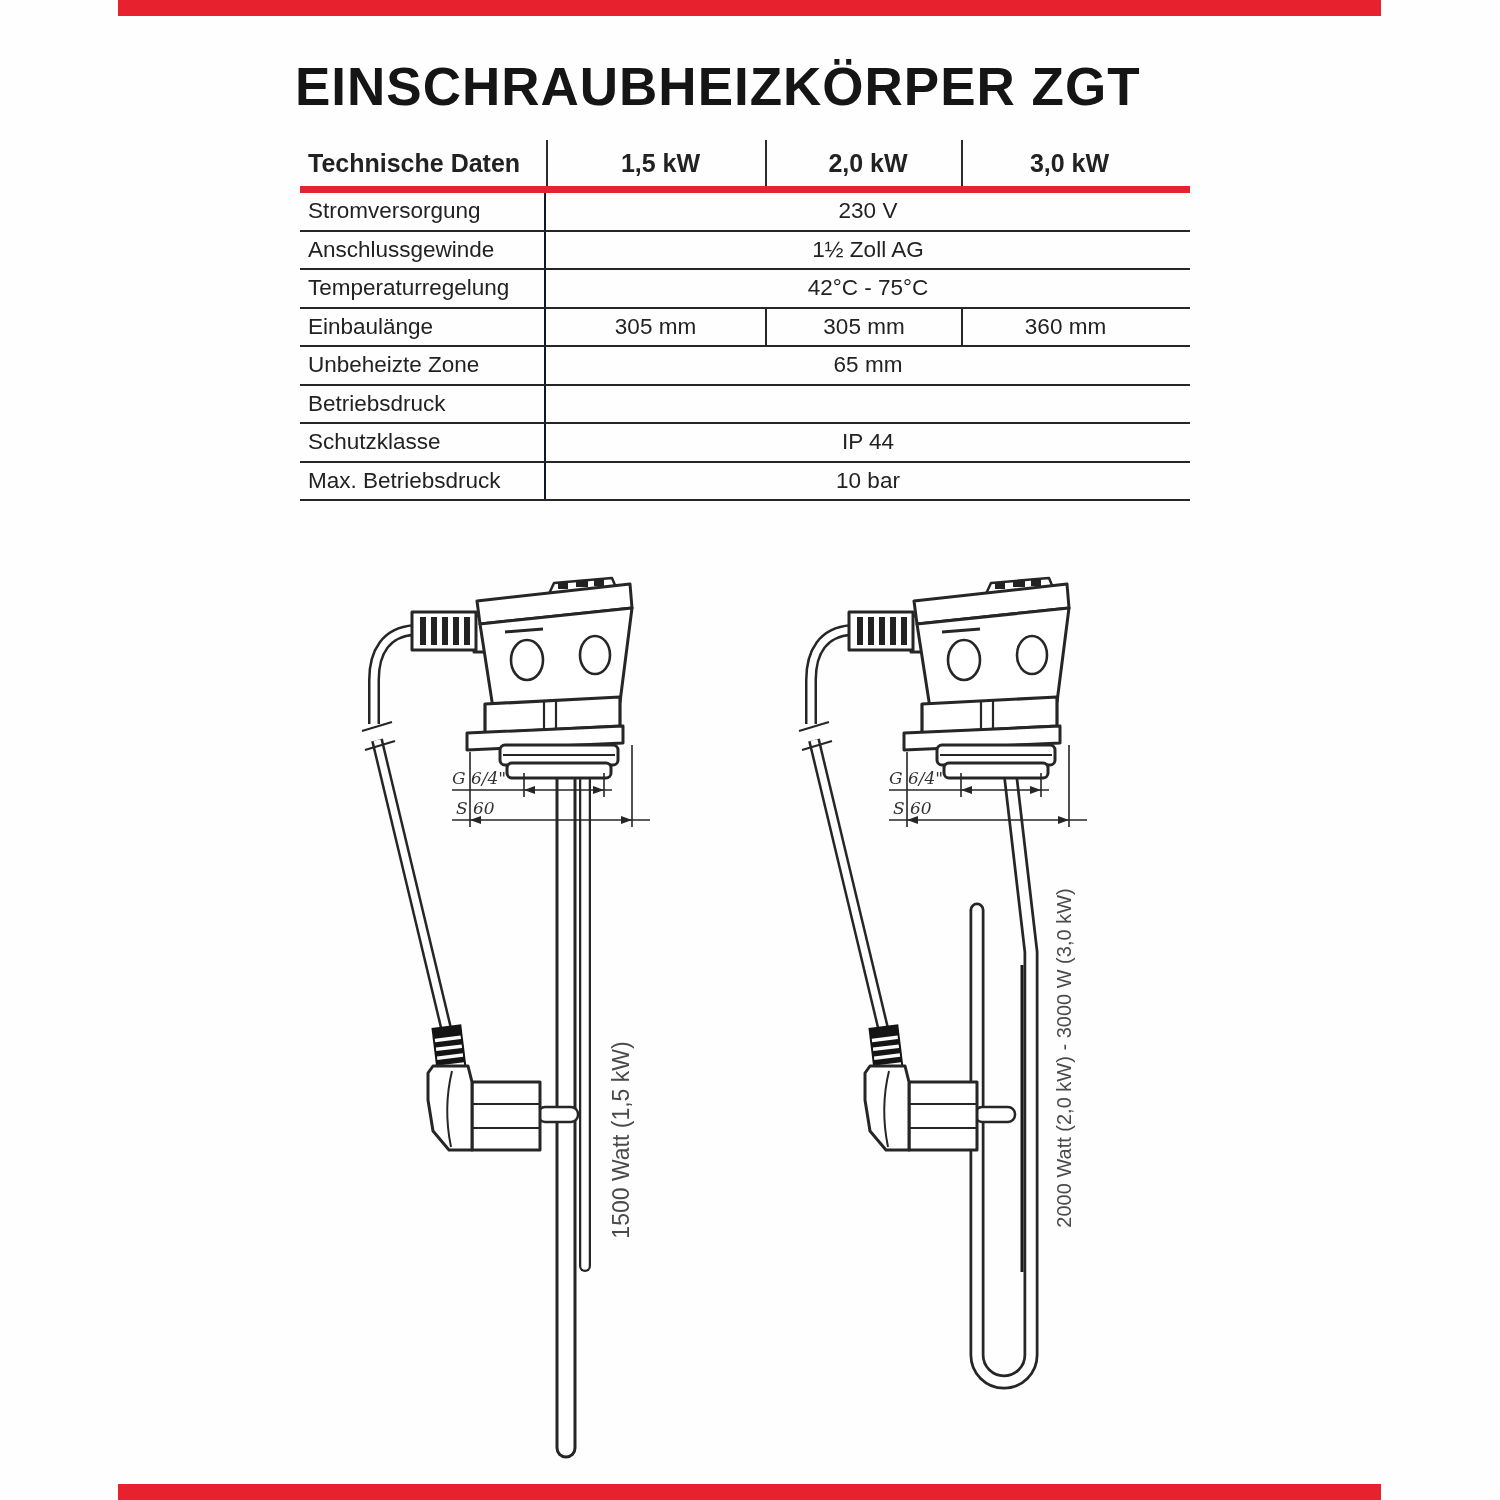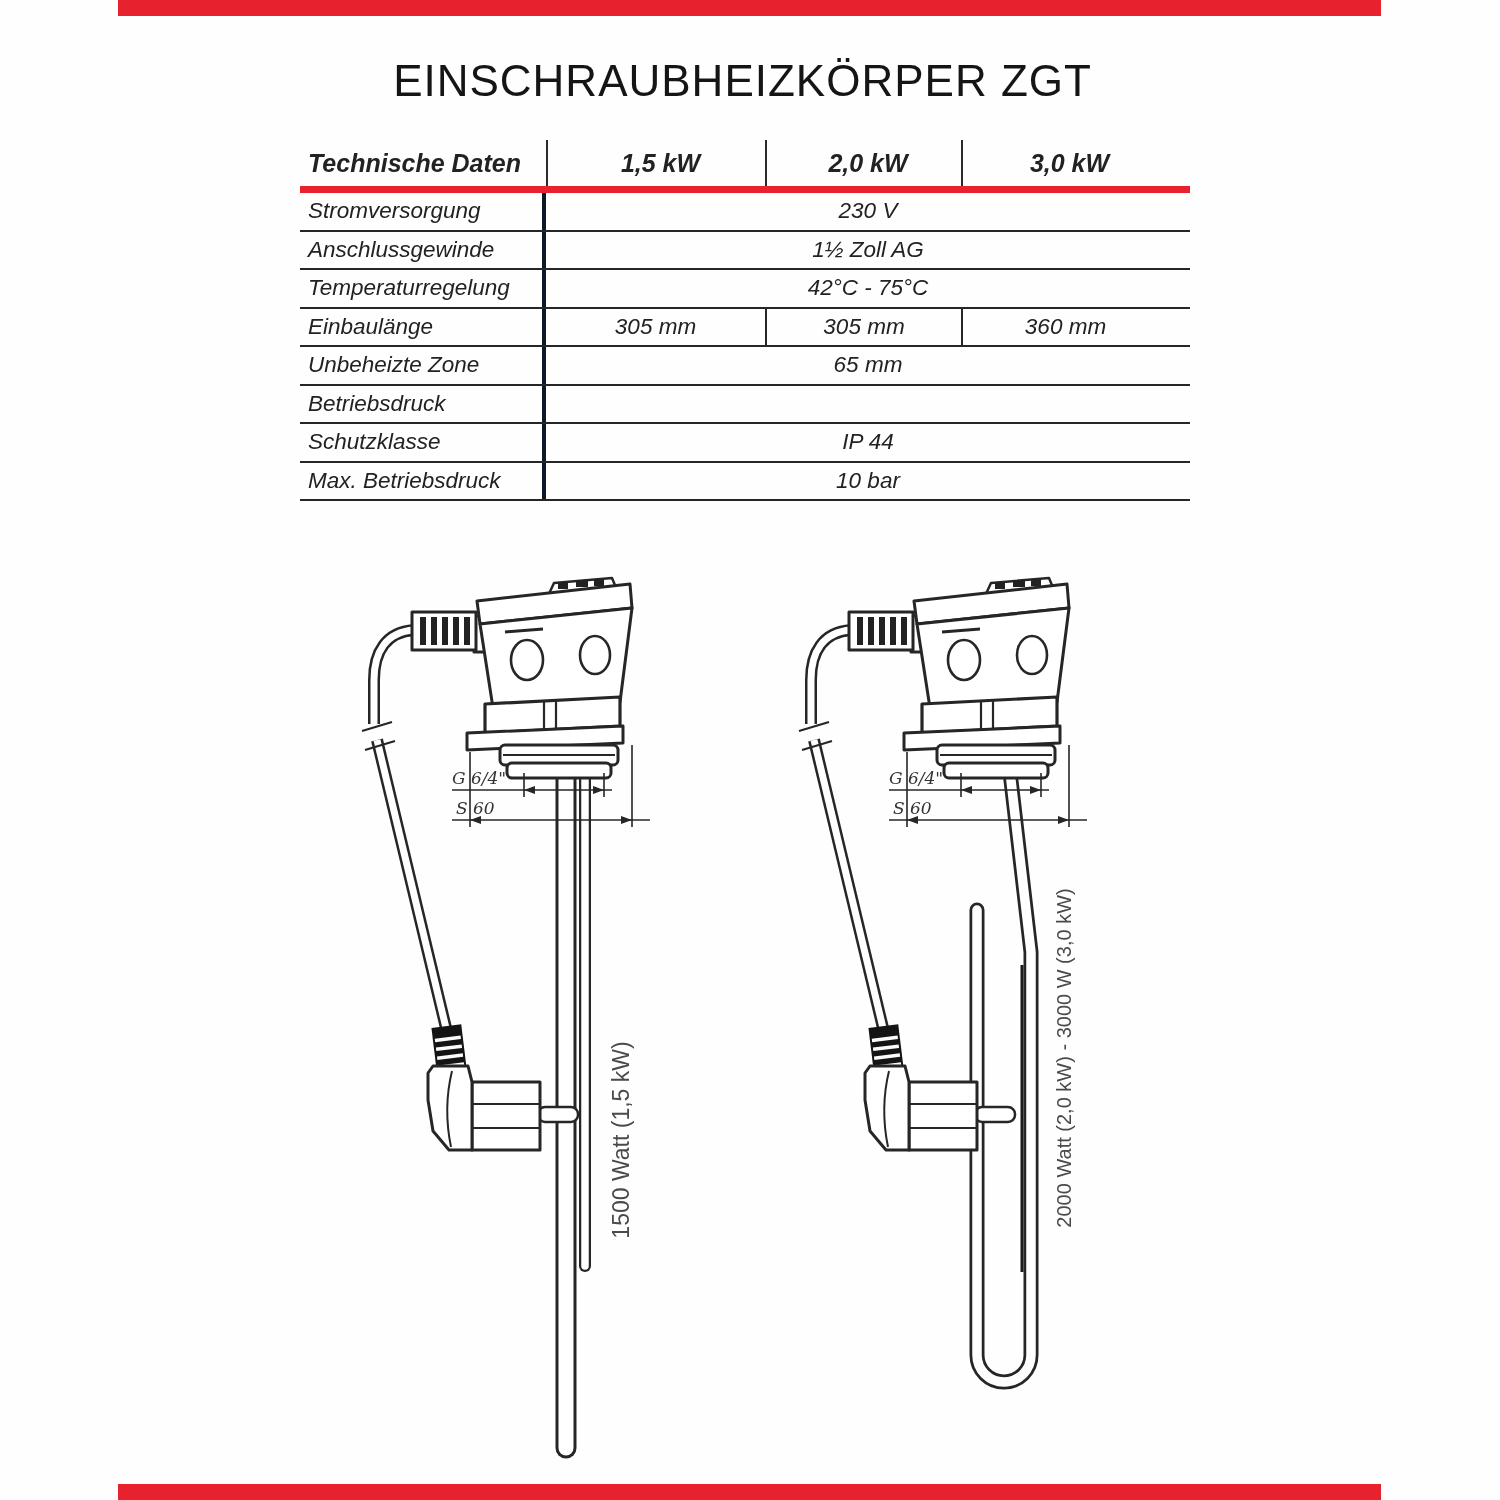--- a/index.html
+++ b/index.html
@@ -1,31 +1,31 @@
 <!DOCTYPE html>
 <html><head>
 <meta charset="utf-8">
 <style>
   html,body{margin:0;padding:0;background:#ffffff;}
   .page{position:relative;width:1500px;height:1500px;background:#fefefe;overflow:hidden;
         font-family:"Liberation Sans", sans-serif;color:#222;}
   .redbar{position:absolute;left:118px;width:1263px;height:16px;background:#e8212e;}
   .redbar.top{top:0;}
   .redbar.bottom{top:1484px;}
-  .title{position:absolute;left:295px;top:56px;width:895px;text-align:center;
-         font-size:44px;font-weight:normal;letter-spacing:1px;color:#151515;}
-  .datatable{position:absolute;left:300px;top:140px;width:890px;font-style:italic;}
+  .title{position:absolute;left:295px;top:56px;width:895px;text-align:left;
+         font-size:53px;font-weight:bold;letter-spacing:1px;color:#151515;}
+  .datatable{position:absolute;left:300px;top:140px;width:890px;}
   .thead{display:flex;height:46px;align-items:center;}
   .thead .lbl{width:246px;box-sizing:border-box;padding-left:8px;font-weight:bold;font-size:25px;}
   .thead .col{box-sizing:border-box;border-left:2px solid #2b2b2b;height:46px;
               display:flex;align-items:center;justify-content:center;font-weight:bold;font-size:25px;padding-left:8px;}
   .c1{width:219px;} .c2{width:196px;} .c3{width:207px;}
   .redline{height:7px;background:#e8212e;}
   .trow{display:flex;height:38.5px;box-sizing:border-box;border-bottom:2px solid #262626;align-items:stretch;}
-  .trow .lbl{width:246px;box-sizing:border-box;border-right:4px solid #0f172a;
+  .trow .lbl{width:246px;box-sizing:border-box;border-right:2px solid #0f172a;
              display:flex;align-items:center;padding-left:8px;font-size:22.5px;}
   .trow .span{flex:1;display:flex;align-items:center;justify-content:center;font-size:22.5px;}
   .trow .cell{box-sizing:border-box;display:flex;align-items:center;justify-content:center;font-size:22.5px;}
   .trow .cell.b{border-left:2px solid #262626;}
   svg text.dim{font-family:"DejaVu Serif", serif;font-style:italic;font-size:17px;fill:#333;}
   svg text.watt{font-family:"Liberation Sans", sans-serif;fill:#4a4a4a;}
 </style>
 </head>
 <body>
 

